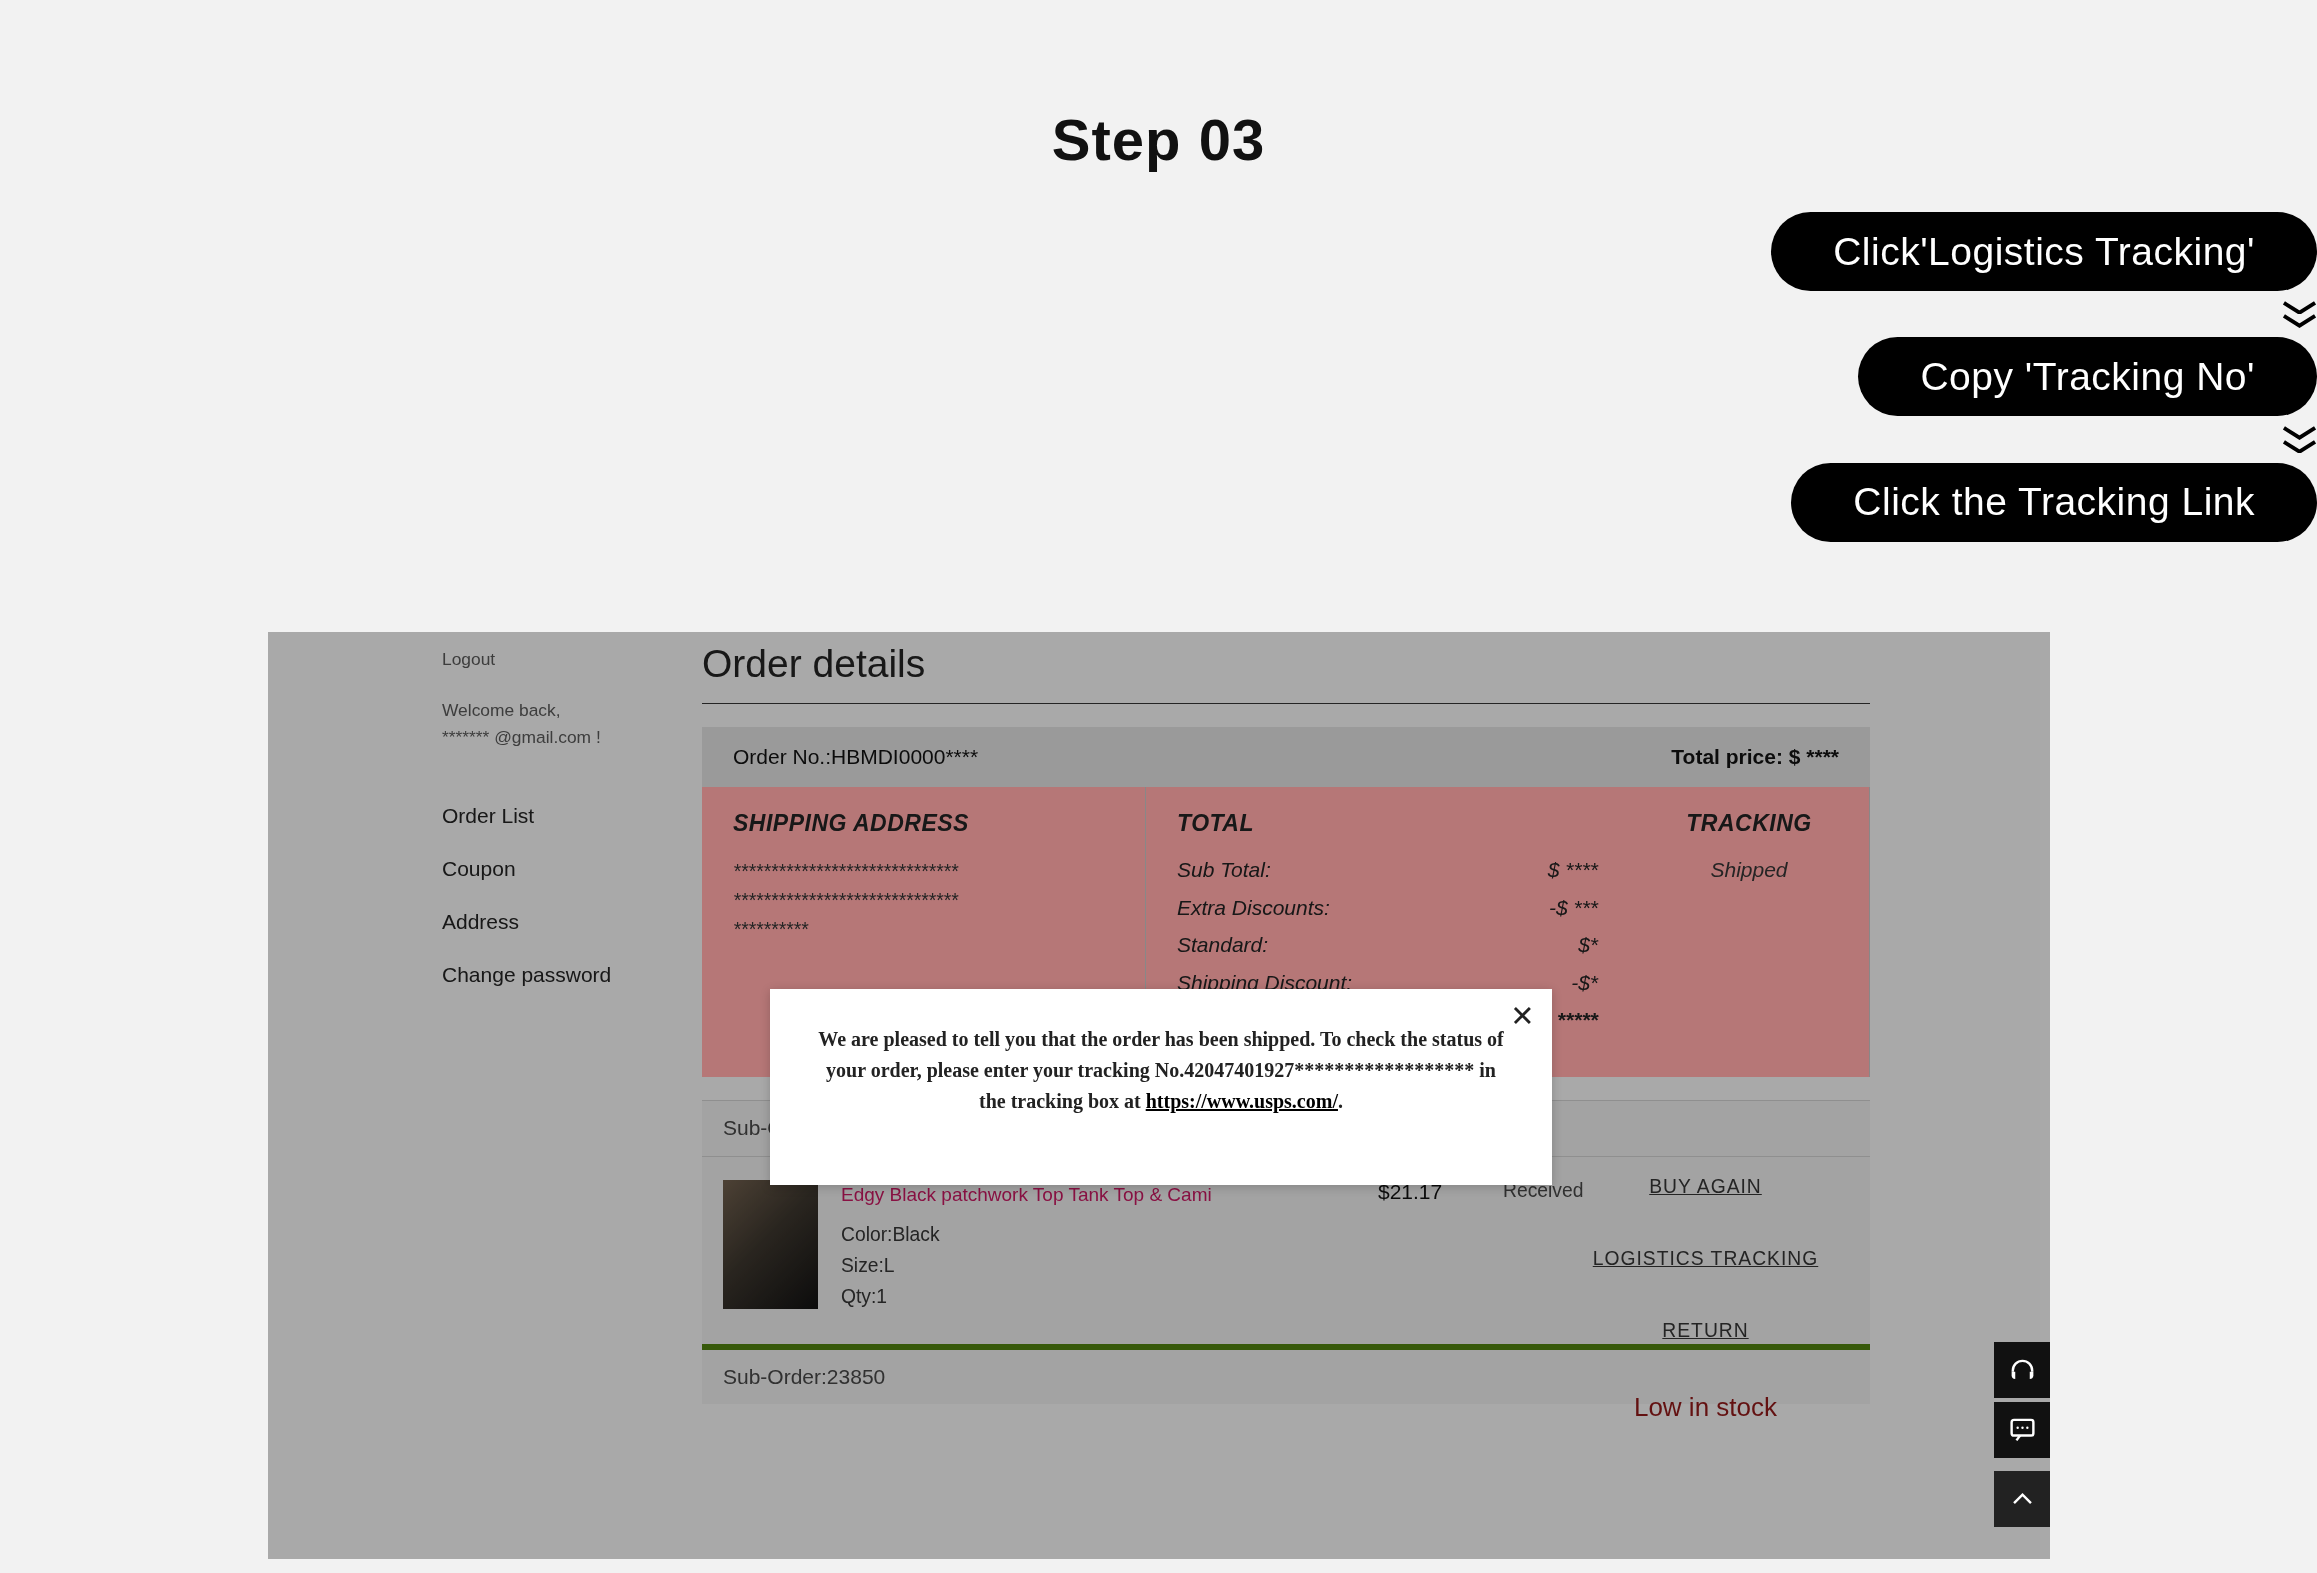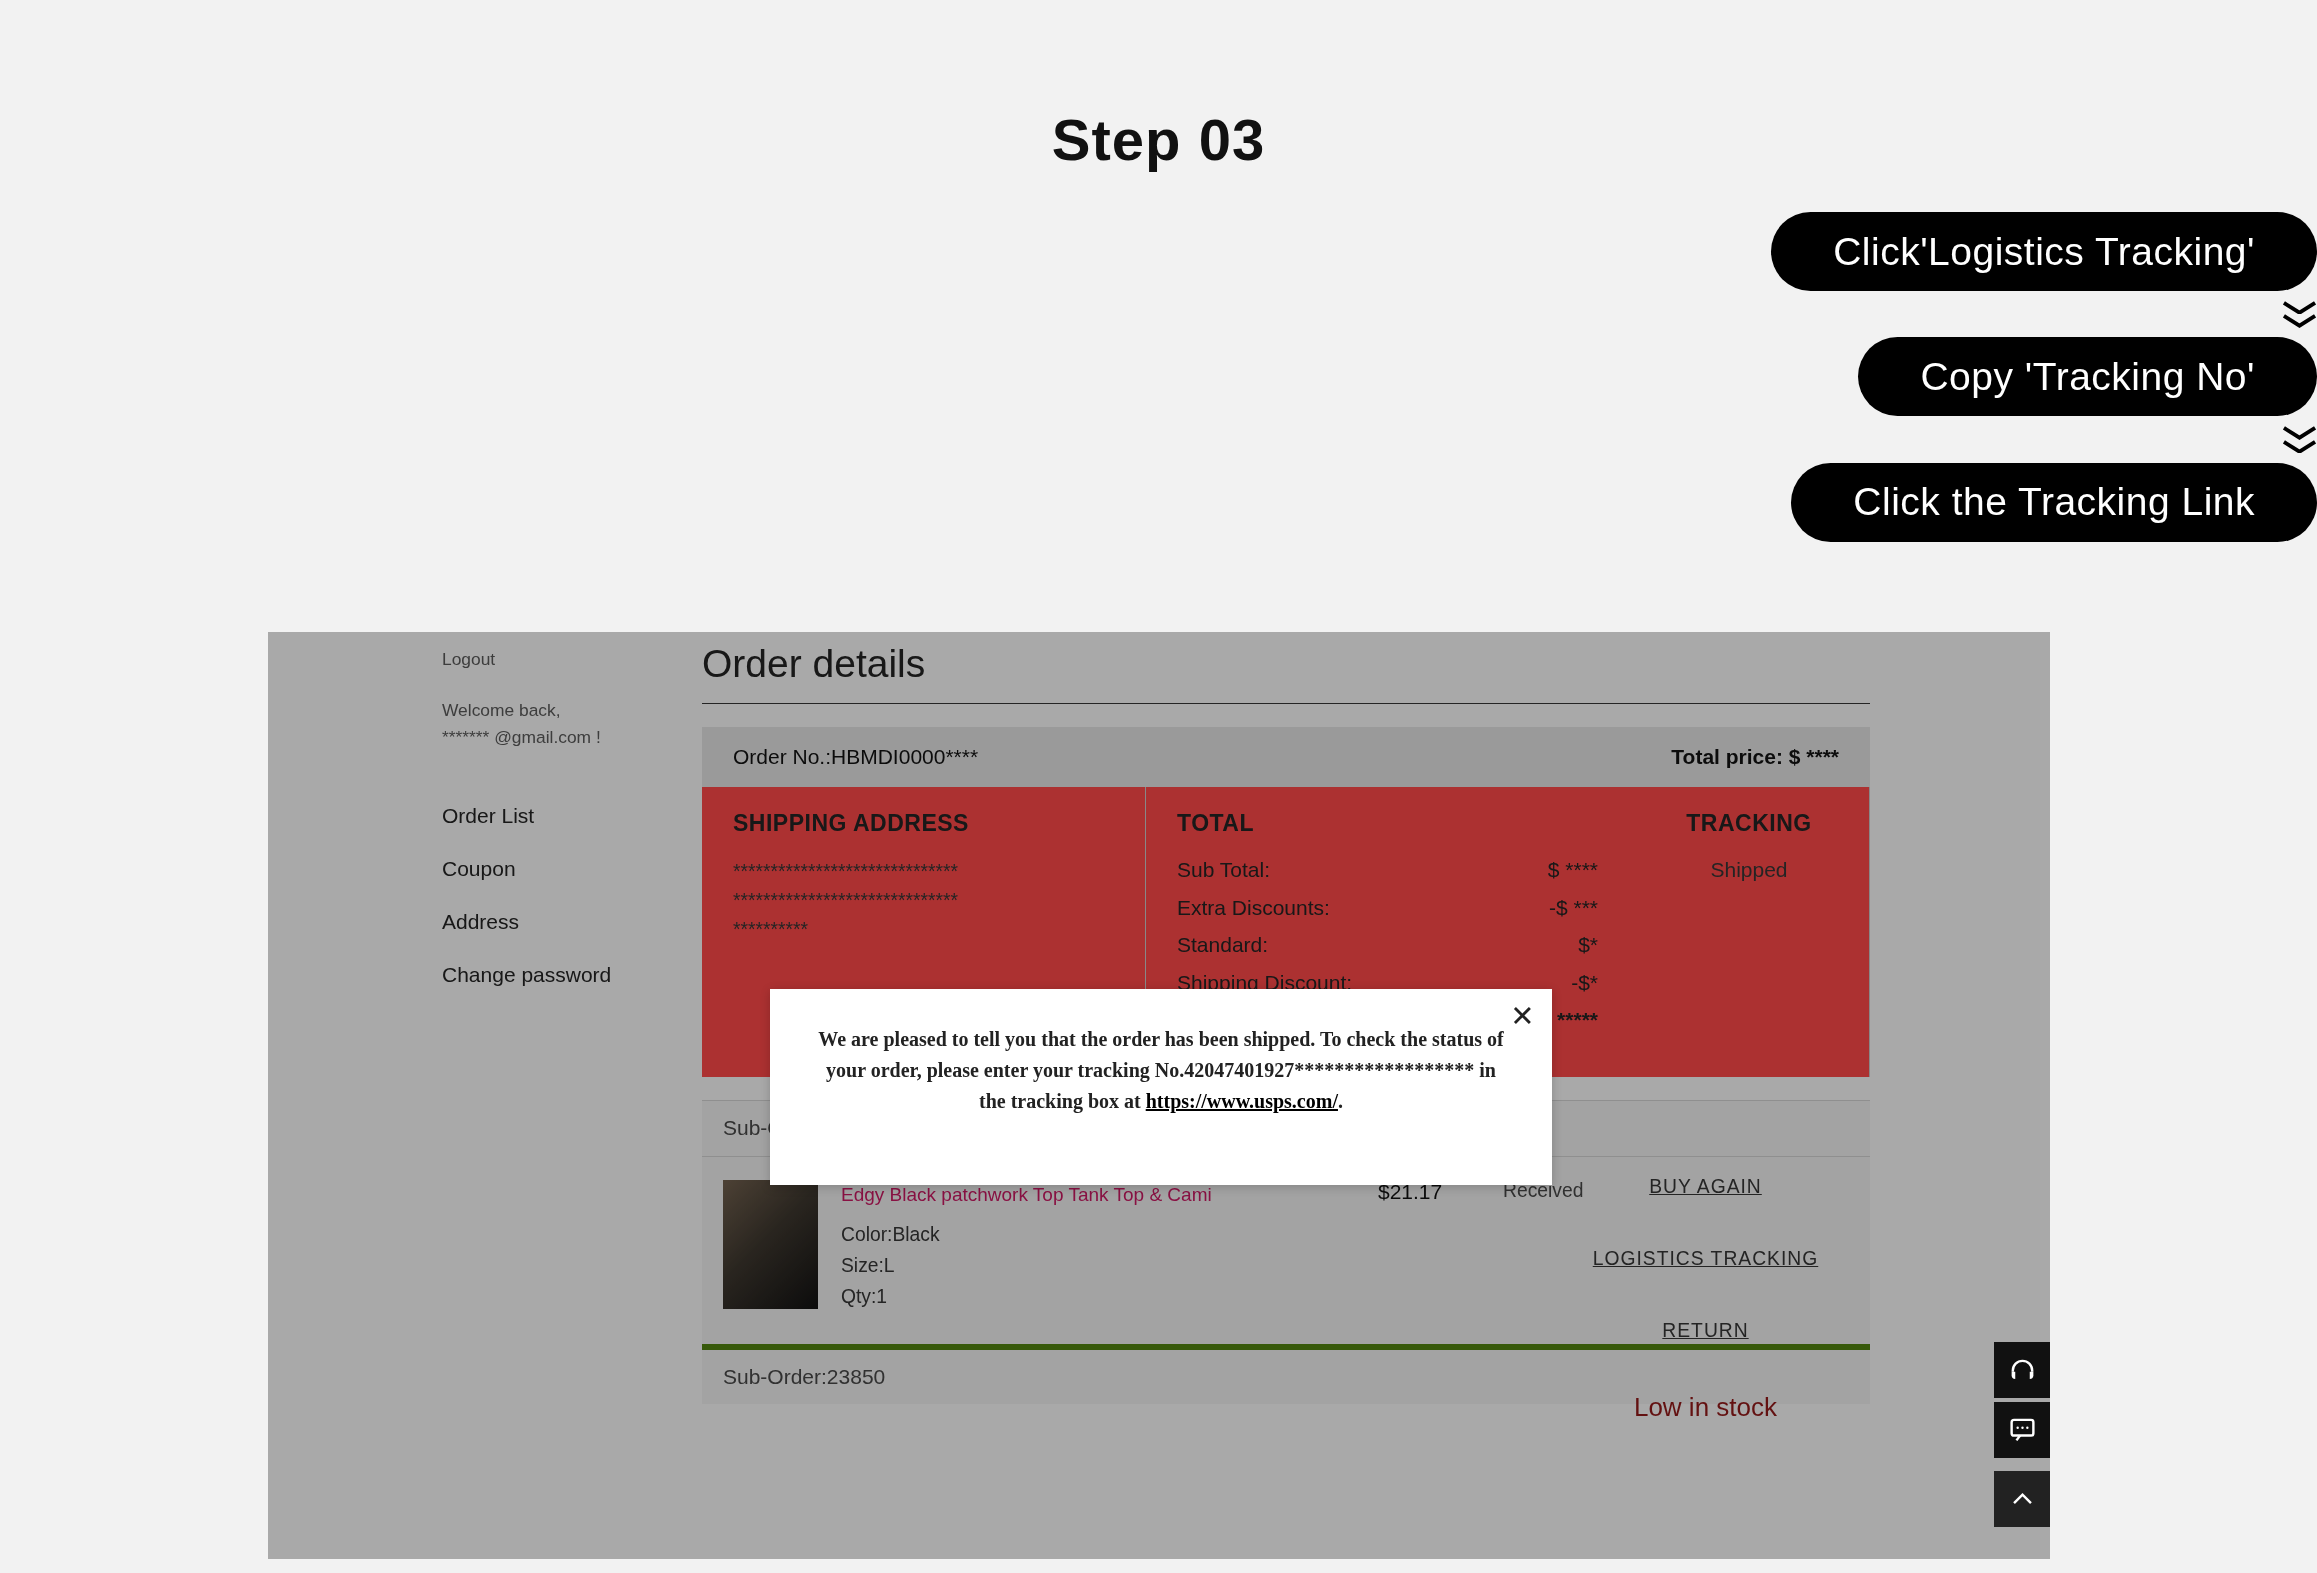--- a/index.html
+++ b/index.html
@@ -103,22 +103,23 @@
     justify-content: space-between;
     align-items: center;
     padding: 0 31px;
     font-size: 21px;
     margin-top: 23px;
   }
   .order-bar .total { font-weight: 700; }
 
   .three-col {
     display: flex;
-    background: #ef4444;
+    background: #fca5a5;
     min-height: 290px;
+    font-style: italic;
   }
   .col {
     padding: 23px 31px;
     font-size: 21px;
     color:#222;
   }
   .col-ship { width: 444px; border-right: 1px solid #bdbdbd; }
   .col-track { width: 241px; border-right: 1px solid #bdbdbd; text-align:center; }
   .col-total { flex: 1; }
   .col h3 { font-size: 23px; font-weight:700; letter-spacing:0.5px; margin-bottom: 21px; }

